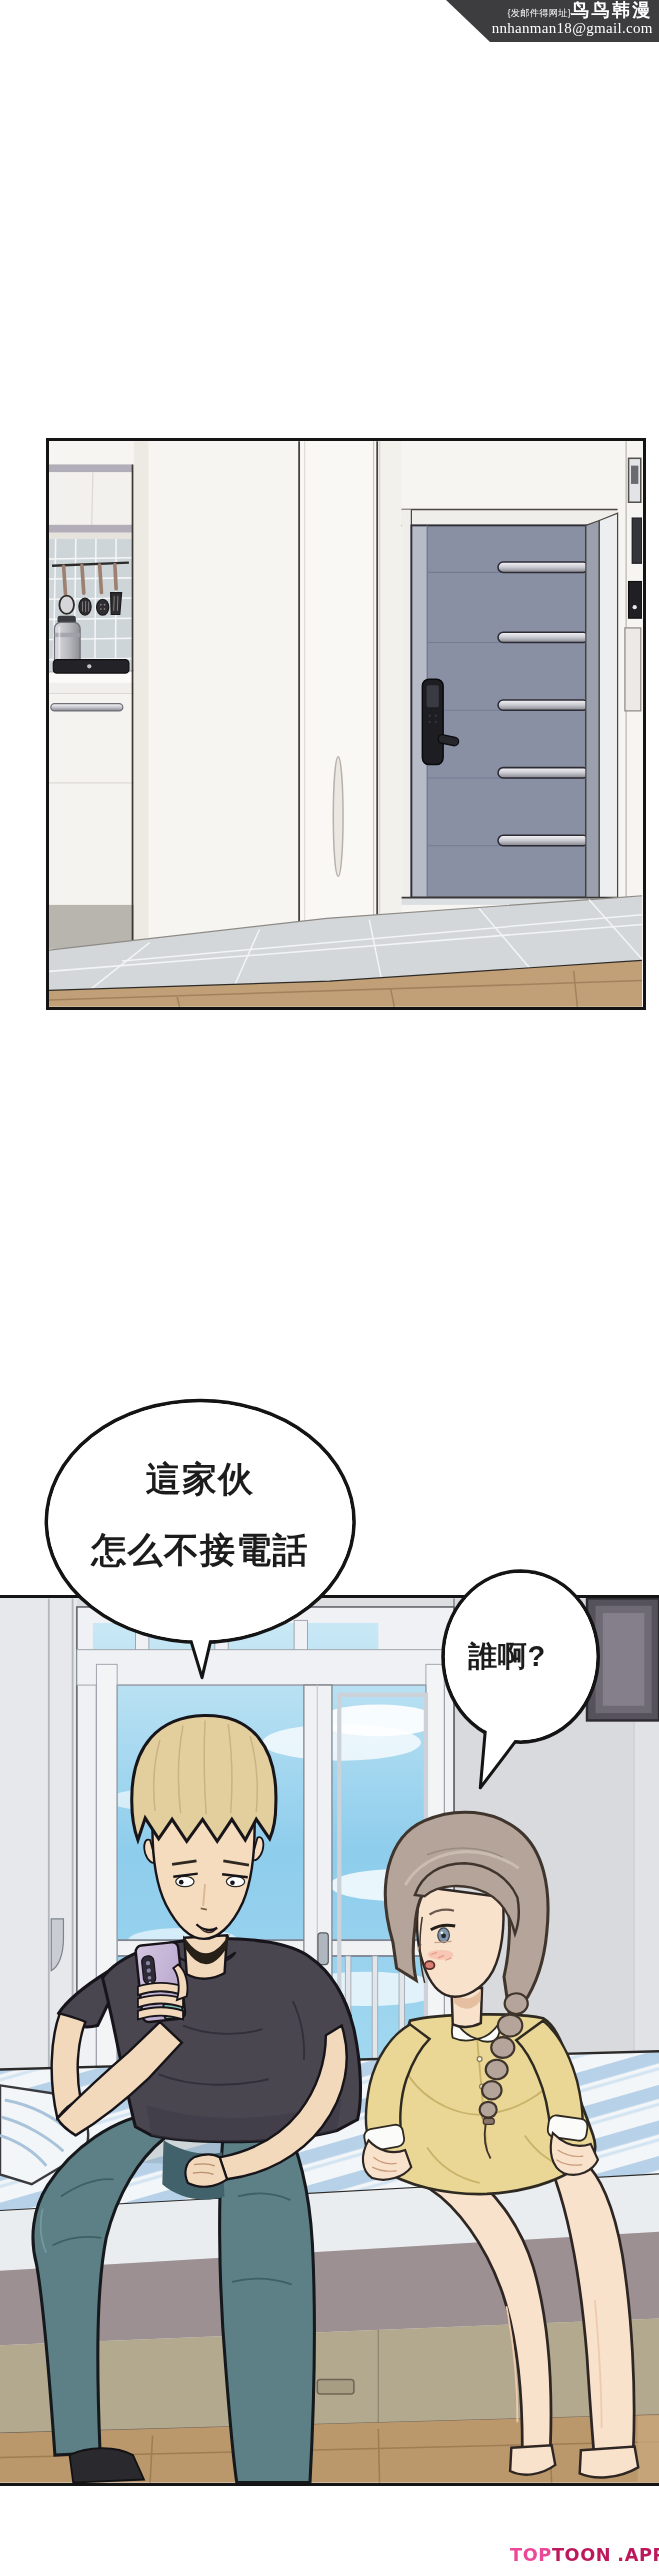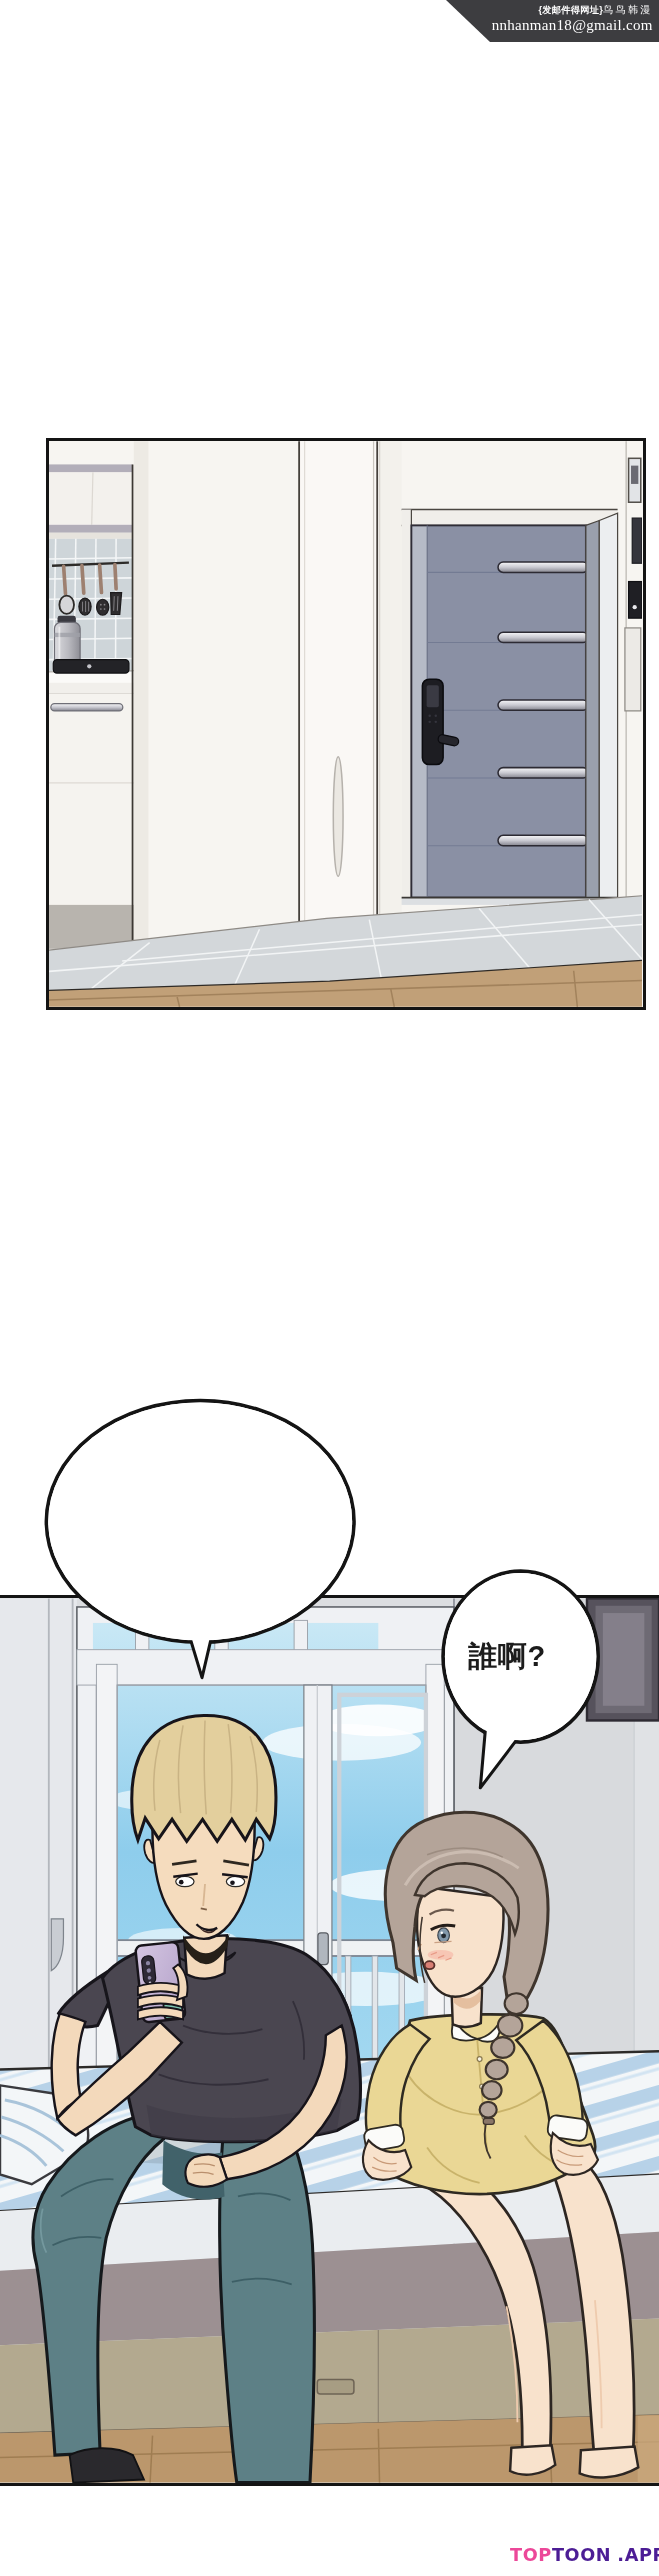--- a/index.html
+++ b/index.html
@@ -4,22 +4,22 @@
 <style>
   html,body{margin:0;padding:0;background:#ffffff;}
   body{font-family:"Liberation Sans", sans-serif;}
   #page{position:relative;width:659px;height:2576px;background:#ffffff;overflow:hidden;}
 
   
   #banner{position:absolute;left:446px;top:0;width:214px;height:42px;background:#3d3d40;
           clip-path:polygon(0 0,100% 0,100% 100%,44px 100%);color:#fff;}
   #banner .inner{position:absolute;right:7.3px;top:2.4px;text-align:right;white-space:nowrap;}
   #banner .l1{line-height:16px;}
-  #banner .l1 .pre{font-size:9.2px;font-weight:700;letter-spacing:0.3px;}
-  #banner .l1 .name{font-size:10px;font-weight:400;letter-spacing:2.4px;margin-top:34px;}
+  #banner .l1 .pre{font-size:9.2px;font-weight:400;letter-spacing:0.3px;}
+  #banner .l1 .name{font-size:18px;font-weight:700;letter-spacing:2.4px;margin-top:34px;}
   #banner .l2{font-family:"Liberation Serif", serif;font-size:15px;line-height:14.7px;letter-spacing:0.3px;}
 
   
   .panel{position:absolute;box-sizing:border-box;background:#f7f5f1;}
   #panel1{left:46px;top:438px;width:600px;height:572px;border:3.1px solid #141414;}
   #panel2{left:0;top:1595px;width:659px;height:891px;border-top:3.1px solid #141414;border-bottom:3.1px solid #141414;background:#dcdee1;}
   .panel svg{display:block;}
 
   
   .bubble-svg{position:absolute;}
@@ -27,21 +27,21 @@
   #bubble2-svg{left:435px;top:1565px;width:181px;height:232px;}
   .bubble-text{position:absolute;text-align:center;color:#1c1c1c;font-weight:700;}
   #bubble1-text{left:54px;top:1443px;width:292px;font-size:35px;line-height:71px;letter-spacing:1.2px;}
   #bubble2-text{left:442px;top:1640px;width:130px;font-size:29px;line-height:33px;letter-spacing:0.6px;}
 
   
   #watermark{position:absolute;left:510px;top:2545px;width:147px;height:21px;
              font-family:"DejaVu Sans", sans-serif;font-weight:700;font-size:17.7px;line-height:21px;
              letter-spacing:0.6px;white-space:nowrap;}
   #watermark .wm-pink{color:#ec4899;}
-  #watermark .wm-gray{color:#4c1d95;}
+  #watermark .wm-gray{color:#be185d;}
   #watermark .wm-app{margin-left:6.1px;}
 </style>
 </head>
 <body>
 
 <div id="page">
 
   <div id="banner">
     <div class="inner">
       <div class="l1"><span class="pre">{发邮件得网址}</span><span class="name">鸟鸟韩漫</span></div>
@@ -520,20 +520,22 @@
       </g>
     </svg>
   </div>
 
   <svg id="bubble1-svg" class="bubble-svg" width="333" height="296" viewBox="0 0 545 485">
     <ellipse cx="272" cy="217" rx="252" ry="198" fill="#ffffff" stroke="#141414" stroke-width="6"></ellipse>
     <path d="M253,400 L275,473 L293,396 Z" fill="#ffffff" stroke="#141414" stroke-width="5" stroke-linejoin="round"></path>
     <ellipse cx="272" cy="217" rx="249" ry="195" fill="#ffffff"></ellipse>
   </svg>
   <div id="bubble1-text" class="bubble-text">
+    <div>這家伙</div>
+    <div>怎么不接電話</div>
   </div>
 
   <svg id="bubble2-svg" class="bubble-svg" width="181" height="232" viewBox="0 0 296 380">
     <ellipse cx="140" cy="150" rx="127" ry="140" fill="#ffffff" stroke="#141414" stroke-width="6"></ellipse>
     <path d="M84,250 L74,365 L146,270 Z" fill="#ffffff" stroke="#141414" stroke-width="5" stroke-linejoin="round"></path>
     <ellipse cx="140" cy="150" rx="124" ry="137" fill="#ffffff"></ellipse>
   </svg>
   <div id="bubble2-text" class="bubble-text">誰啊?</div>
 
   <div id="watermark"><span class="wm-pink">TOP</span><span class="wm-gray">TOON</span><span class="wm-gray wm-app">.APP</span></div>

